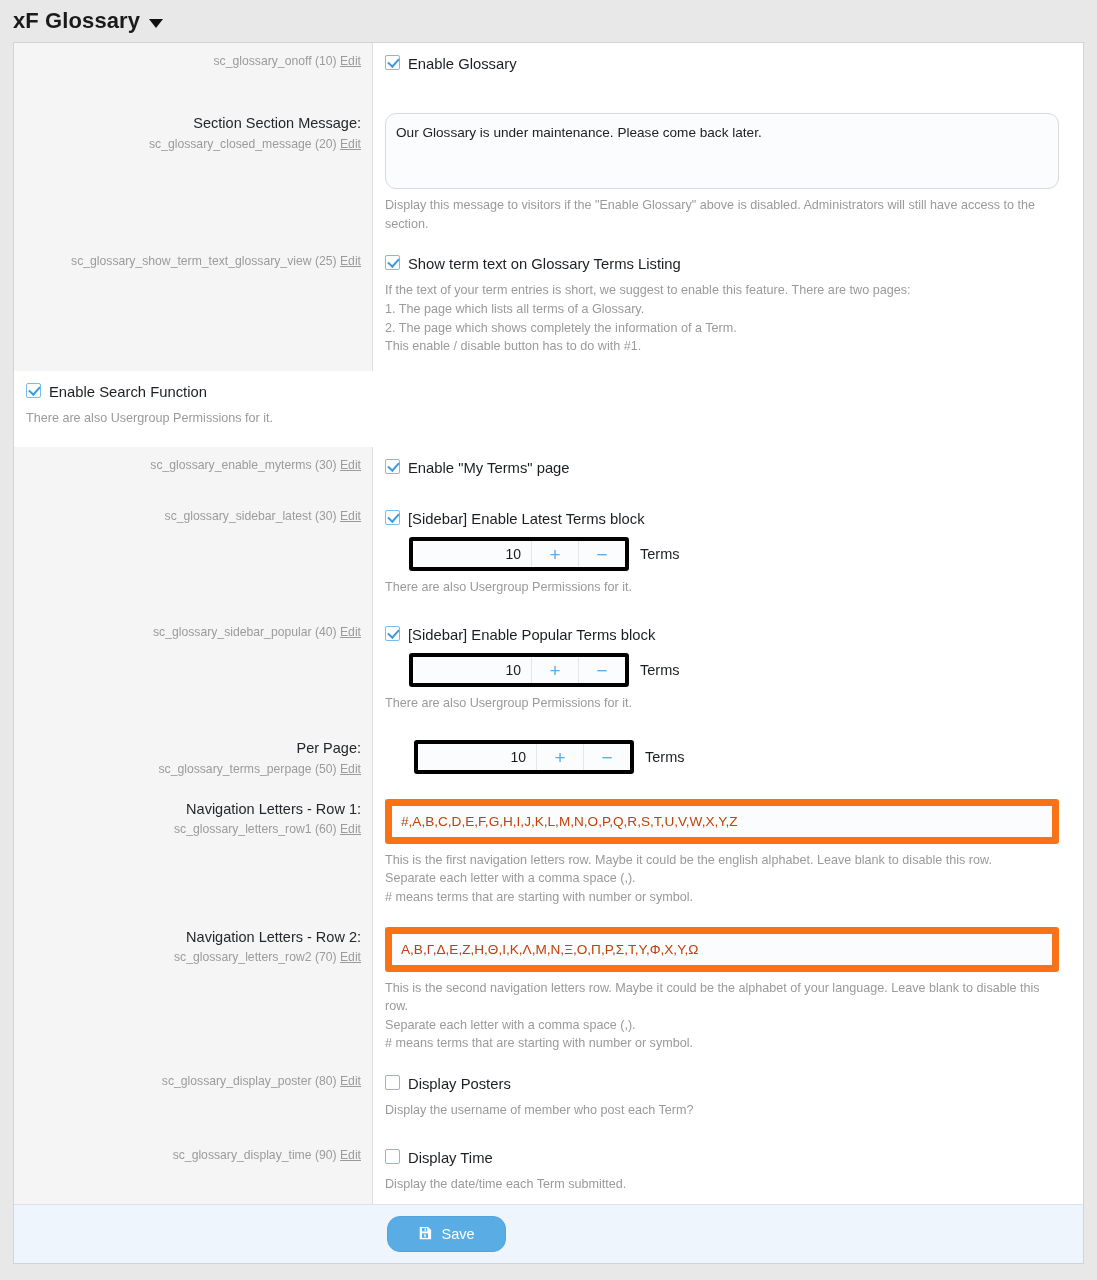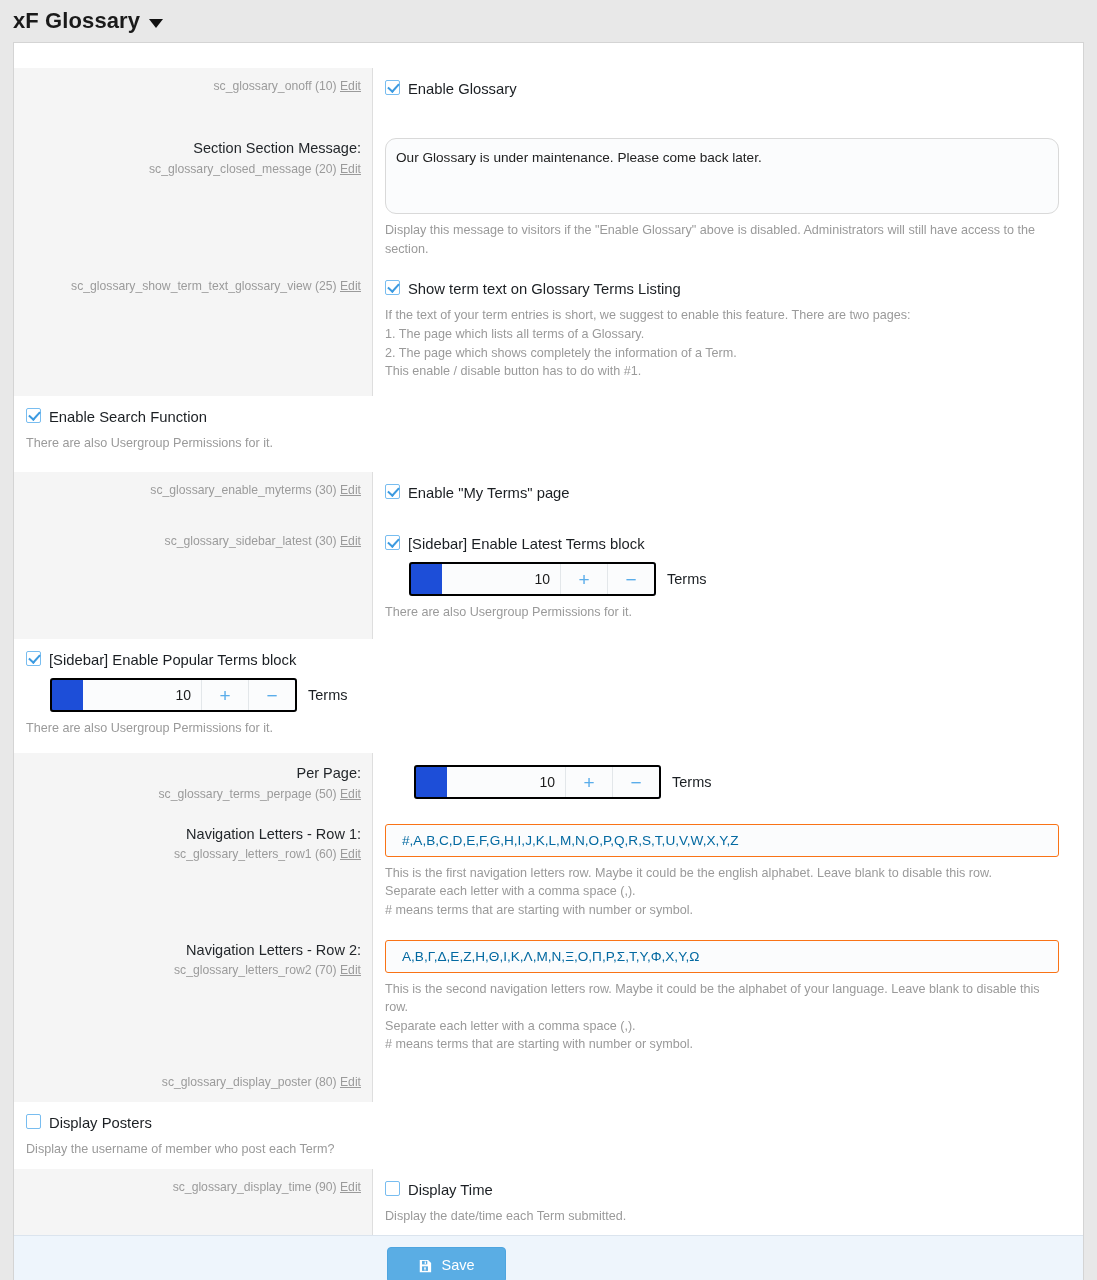--- a/index.html
+++ b/index.html
@@ -35,21 +35,21 @@
     top: 2px;
   }
 
   
   .card {
     margin: 0 13px;
     border: 1px solid #d4d4d4;
     background: #fff;
     width: 1071px;
   }
-  .form-body { display: block; position: relative; margin-top: 25px; }
+  .form-body { display: block; position: relative; }
 
   .row {
     display: flex;
     align-items: stretch;
     width: 100%;
   }
   .lbl-col {
     width: 359px;
     min-width: 359px;
     background: #f5f5f5;
@@ -118,26 +118,26 @@
     color: #9a9a9a;
     line-height: 1.48;
     margin-top: 7px;
     max-width: 690px;
   }
 
   
   .txt-input {
     width: 100%;
     max-width: 699px;
-    border: 1px solid #f97316;
+    border: 7px solid #f97316;
     border-radius: 3px;
     background: #fbfcfd;
     font-size: 13.6px;
-    color: #0369a1;
-    padding: 8px 16px;
+    color: #c2410c;
+    padding: 8px 9px;
     font-family: "Liberation Sans", sans-serif;
     outline: none;
     display: block;
   }
   .txt-area {
     width: 100%;
     max-width: 699px;
     height: 76px;
     border: 1px solid #d9d9d9;
     border-radius: 11px;
@@ -154,26 +154,25 @@
 
   
   .stepper-wrap {
     display: flex;
     align-items: center;
     gap: 11px;
     margin-top: 8px;
   }
   .stepper {
     display: flex;
-    border: 2px solid #000000;
+    border: 4px solid #000000;
     border-radius: 3px;
     overflow: hidden;
     background: #1d4ed8;
     height: 34px;
-    padding-left: 31px;
   }
   .stepper .num {
     width: 118px;
     border: none;
     background: #fbfcfd;
     text-align: right;
     padding-right: 10px;
     font-size: 14px;
     color: #1c1c1c;
     font-family: "Liberation Sans", sans-serif;
@@ -203,24 +202,24 @@
   .card-footer {
     background: #eef5fc;
     border-top: 1px solid #dbe4ee;
     padding: 11px 0 11px 373px;
   }
   .save-btn {
     background: #5aade4;
     border: 1px solid #4ea5e0;
     color: #fff;
     font-size: 14.5px;
-    border-radius: 4px;
+    border-radius: 13px;
     padding: 9px 26px;
     display: inline-flex;
-    align-items: flex-end;
+    align-items: flex-start;
     gap: 9px;
     cursor: pointer;
     font-family: "Liberation Sans", sans-serif;
     min-width: 119px;
     justify-content: center;
   }
   .save-icon { display: inline-flex; align-items: center; }
 </style>
 </head>
 <body>
@@ -301,20 +300,23 @@
                 <input class="num" type="text" value="10" style="">
                 <button class="sbtn">+</button>
                 <button class="sbtn">−</button>
               </div>
               <span class="units">Terms</span>
             </div>
             <div class="help">There are also Usergroup Permissions for it.</div>
           </div>
         </div>
         <div class="row" style="min-height: 114px;">
+          <div class="lbl-col">
+            <div class="lbl-key">sc_glossary_sidebar_popular (40) <a class="edit-link">Edit</a></div>
+          </div>
           <div class="val-col">
             <div class="cbrow">
               <span class="cbox checked"></span>
               <span class="cb-label">[Sidebar] Enable Popular Terms block</span>
             </div>
             <div class="stepper-wrap indent">
               <div class="stepper">
                 <input class="num" type="text" value="10" style="">
                 <button class="sbtn">+</button>
                 <button class="sbtn">−</button>
@@ -353,21 +355,21 @@
         <div class="row" style="min-height: 120px;">
           <div class="lbl-col">
             <div class="lbl-title">Navigation Letters - Row 2:</div>
             <div class="lbl-key">sc_glossary_letters_row2 (70) <a class="edit-link">Edit</a></div>
           </div>
           <div class="val-col">
             <input class="txt-input" type="text" value="Α,Β,Γ,Δ,Ε,Ζ,Η,Θ,Ι,Κ,Λ,Μ,Ν,Ξ,Ο,Π,Ρ,Σ,Τ,Υ,Φ,Χ,Υ,Ω" style="">
             <div class="help">This is the second navigation letters row. Maybe it could be the alphabet of your language. Leave blank to disable this row.<br>Separate each letter with a comma space (,).<br># means terms that are starting with number or symbol.</div>
           </div>
         </div>
-        <div class="row" style="min-height: 74px; flex-direction: column;">
+        <div class="row" style="min-height: 74px;">
           <div class="lbl-col">
             <div class="lbl-key">sc_glossary_display_poster (80) <a class="edit-link">Edit</a></div>
           </div>
           <div class="val-col">
             <div class="cbrow">
               <span class="cbox"></span>
               <span class="cb-label">Display Posters</span>
             </div>
             <div class="help">Display the username of member who post each Term?</div>
           </div>

